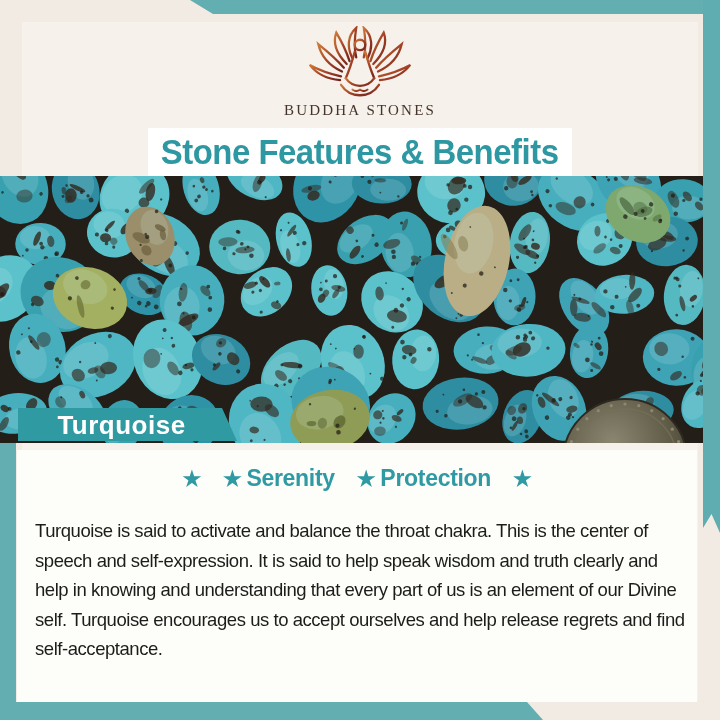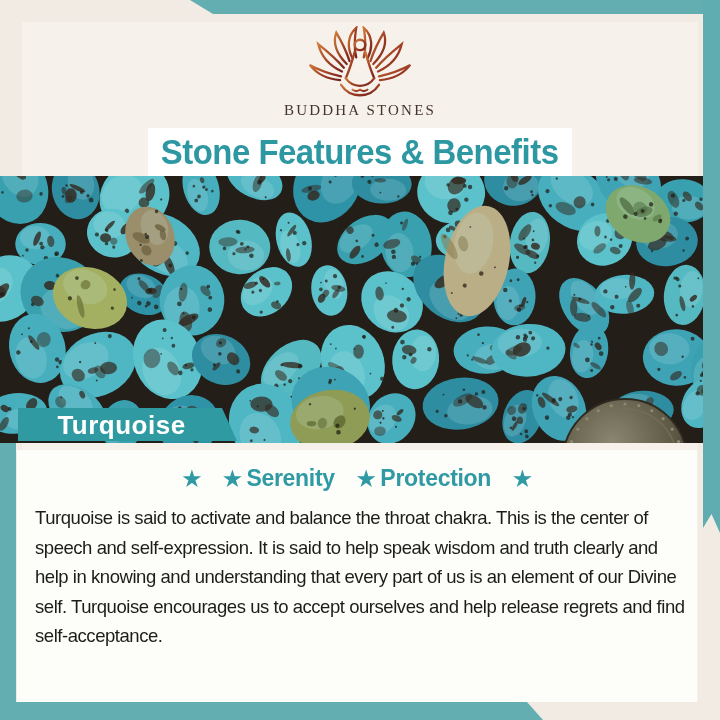--- a/index.html
+++ b/index.html
@@ -38,21 +38,21 @@
                 display:flex;align-items:flex-end;justify-content:center;}
   .stone-ribbon span{color:#ffffff;font-weight:bold;font-size:26px;letter-spacing:0.5px;
                      transform:translateX(-6px);}
 
   
   .content-box{position:absolute;left:17px;top:450px;width:680px;height:252px;background:#fdfdfa;}
   .benefits-row{margin-top:15px;display:flex;justify-content:center;align-items:baseline;gap:22px;
                 color:#2f9aa3;font-weight:bold;font-size:23px;letter-spacing:-0.3px;}
   .benefit-item{display:inline-flex;align-items:baseline;gap:5px;white-space:nowrap;}
   .star{font-size:21px;}
-  .description{margin:11px 6px 0 18px;font-size:18.5px;line-height:29.5px;letter-spacing:-0.45px;
+  .description{margin:24px 6px 0 18px;font-size:18.5px;line-height:29.5px;letter-spacing:-0.45px;
                color:#1c1c1a;}
 </style>
 </head>
 <body>
 
 <div id="stage">
 
   <div class="inner-card"></div>
 
   <div class="top-band"></div>

